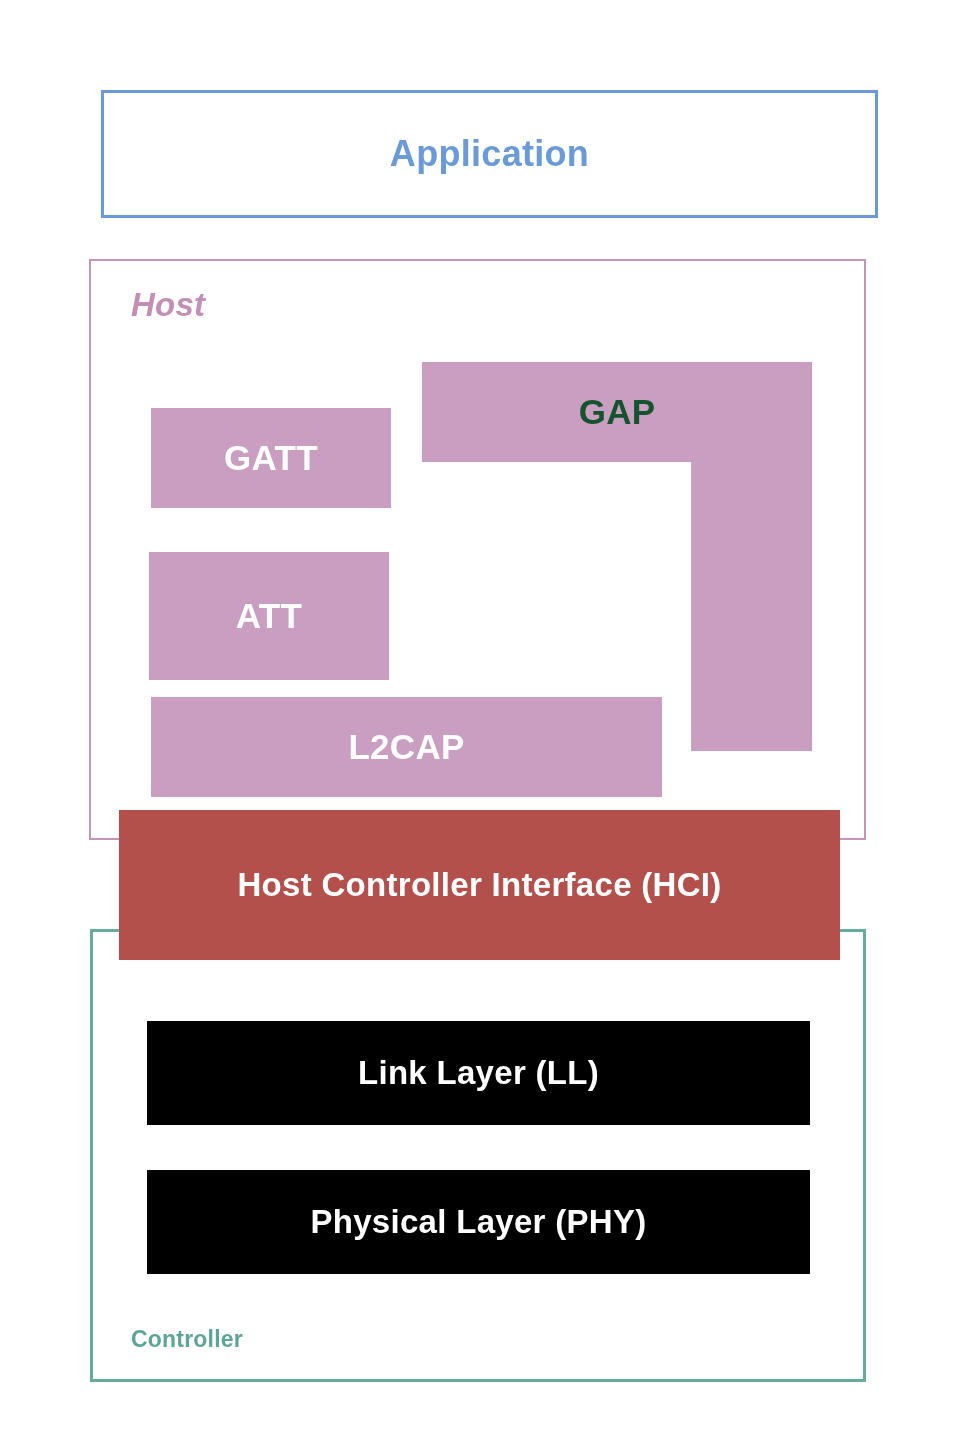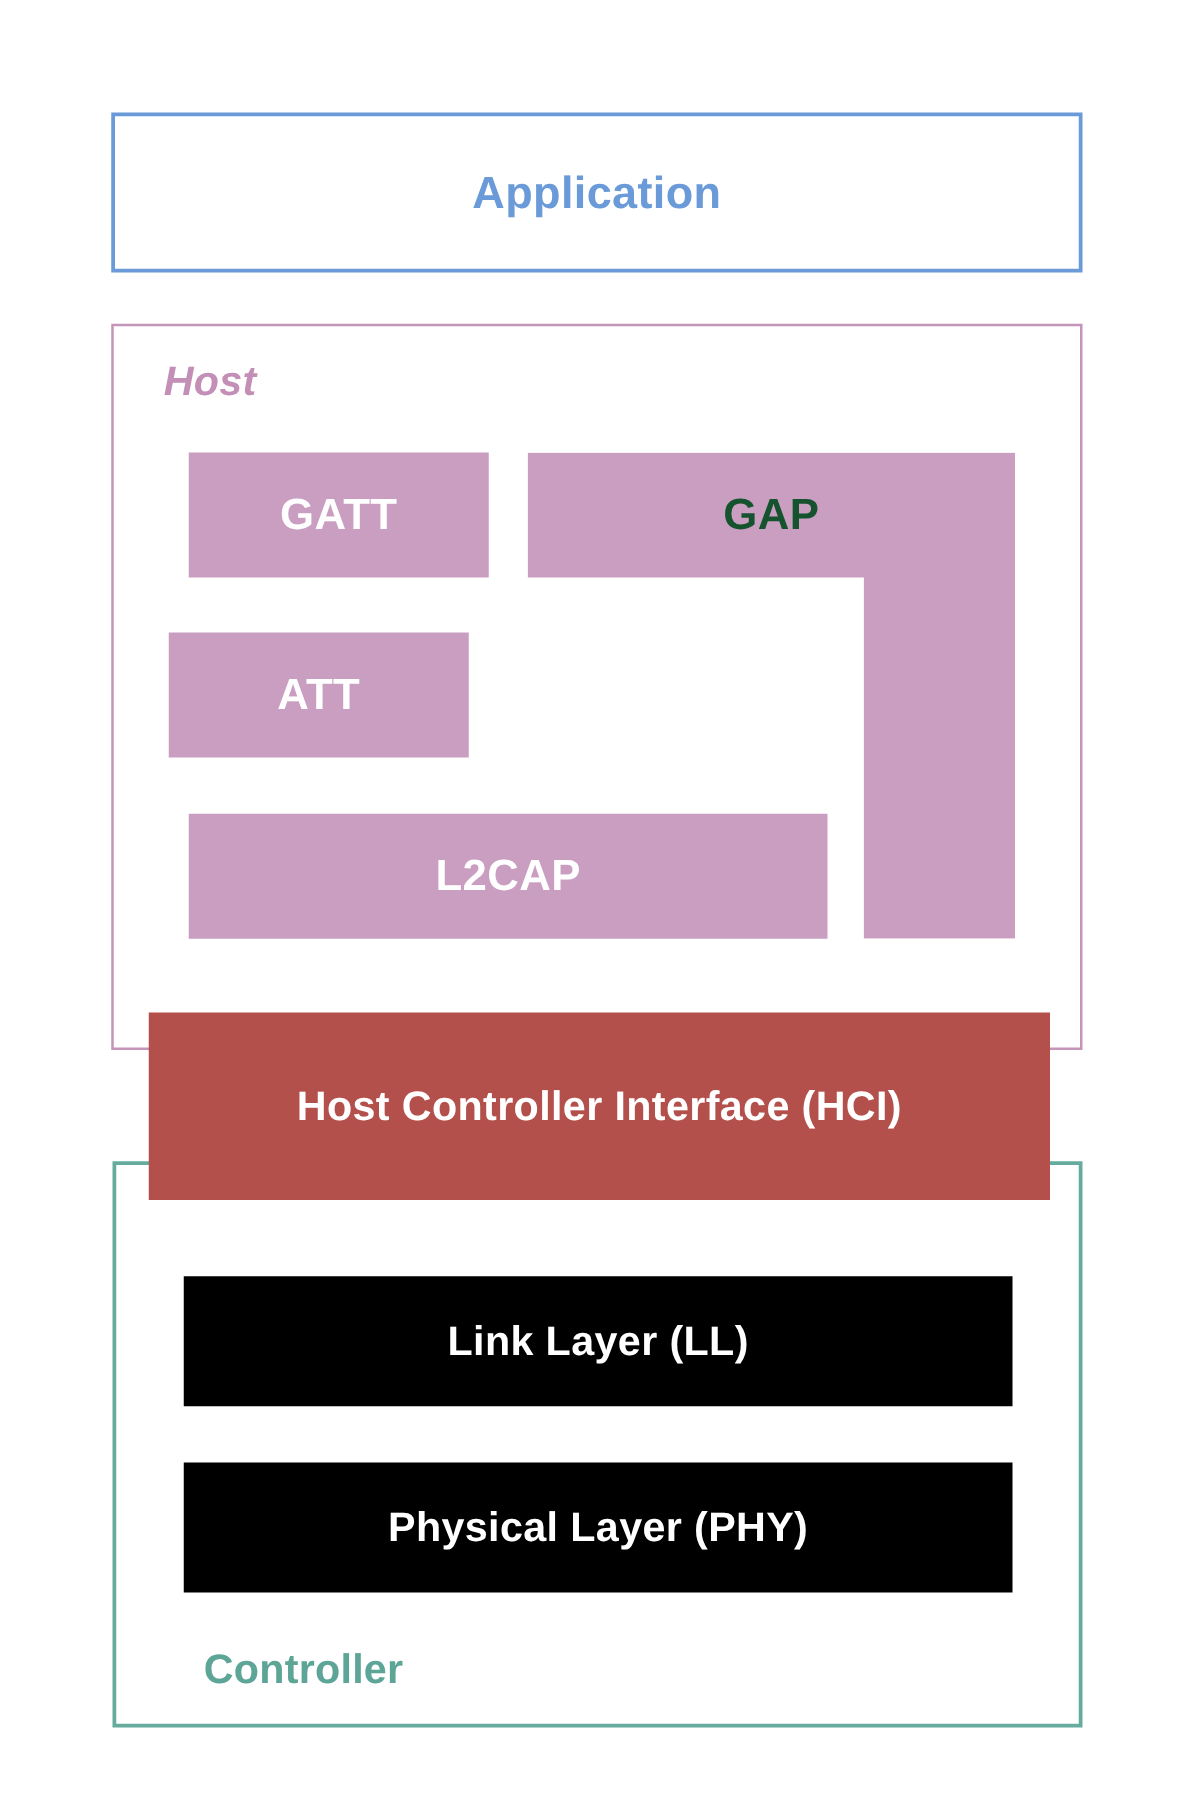--- a/index.html
+++ b/index.html
@@ -27,20 +27,21 @@
   }
 
   
   .group {
     background: transparent;
     border-style: solid;
     border-width: 3px;
   }
   .group-application {
     border-color: #6a9ad8;
+    margin-left: 12px;
   }
   .group-host {
     border-color: #c495b8;
     border-width: 2px;
   }
   .group-controller {
     border-color: #66ac9e;
     border-width: 3px;
   }
 
@@ -53,25 +54,24 @@
     line-height: 1;
   }
   .label-host {
     font-size: 33px;
     color: #c38fb6;
     left: 40px;
     top: 27px;
     font-style: italic;
   }
   .label-controller {
-    font-size: 33px;
+    font-size: 23px;
     color: #5da596;
     left: 38px;
     bottom: 28px;
-    margin-left: 32px;
   }
 
   
   .app-title {
     position: absolute;
     inset: 0;
     display: flex;
     align-items: center;
     justify-content: center;
     font-size: 36px;
@@ -84,21 +84,21 @@
   .block {
     display: flex;
     align-items: center;
     justify-content: center;
     color: #ffffff;
     font-weight: bold;
     letter-spacing: 0.3px;
     text-align: center;
     line-height: 1.05;
   }
-  .block-host    { background: #c99ec1; font-size: 35px; }
+  .block-host    { background: #c99ec1; font-size: 35px; margin-top: 46px; }
   .block-hci     { background: #b4504b; font-size: 33px; }
   .block-ctrl    { background: #000000; font-size: 33px; }
 
   
   .block-gap {
     background: #c99ec1;
     
     clip-path: polygon(0% 0%, 100% 0%, 100% 100%, 69.0% 100%, 69.0% 25.7%, 0% 25.7%);
     position: absolute;
     display: block;
@@ -132,21 +132,21 @@
   </div>
 
   <div class="node block block-host" style="left:151px; top:362px; width:240px; height:100px;">
     <span>GATT</span>
   </div>
 
   <div class="node block-gap" style="left:422px; top:362px; width:390px; height:389px;">
     <div class="gap-caption">GAP</div>
   </div>
 
-  <div class="node block block-host" style="left:135px; top:506px; width:240px; height:100px;">
+  <div class="node block block-host" style="left:149px; top:506px; width:240px; height:128px;">
     <span>ATT</span>
   </div>
 
 
   <div class="node block block-host" style="left:151px; top:651px; width:511px; height:100px;">
     <span>L2CAP</span>
   </div>
 
   <div class="node group group-controller" style="left:90px; top:929px; width:776px; height:453px;">
     <div class="group-label label-controller">Controller</div>

